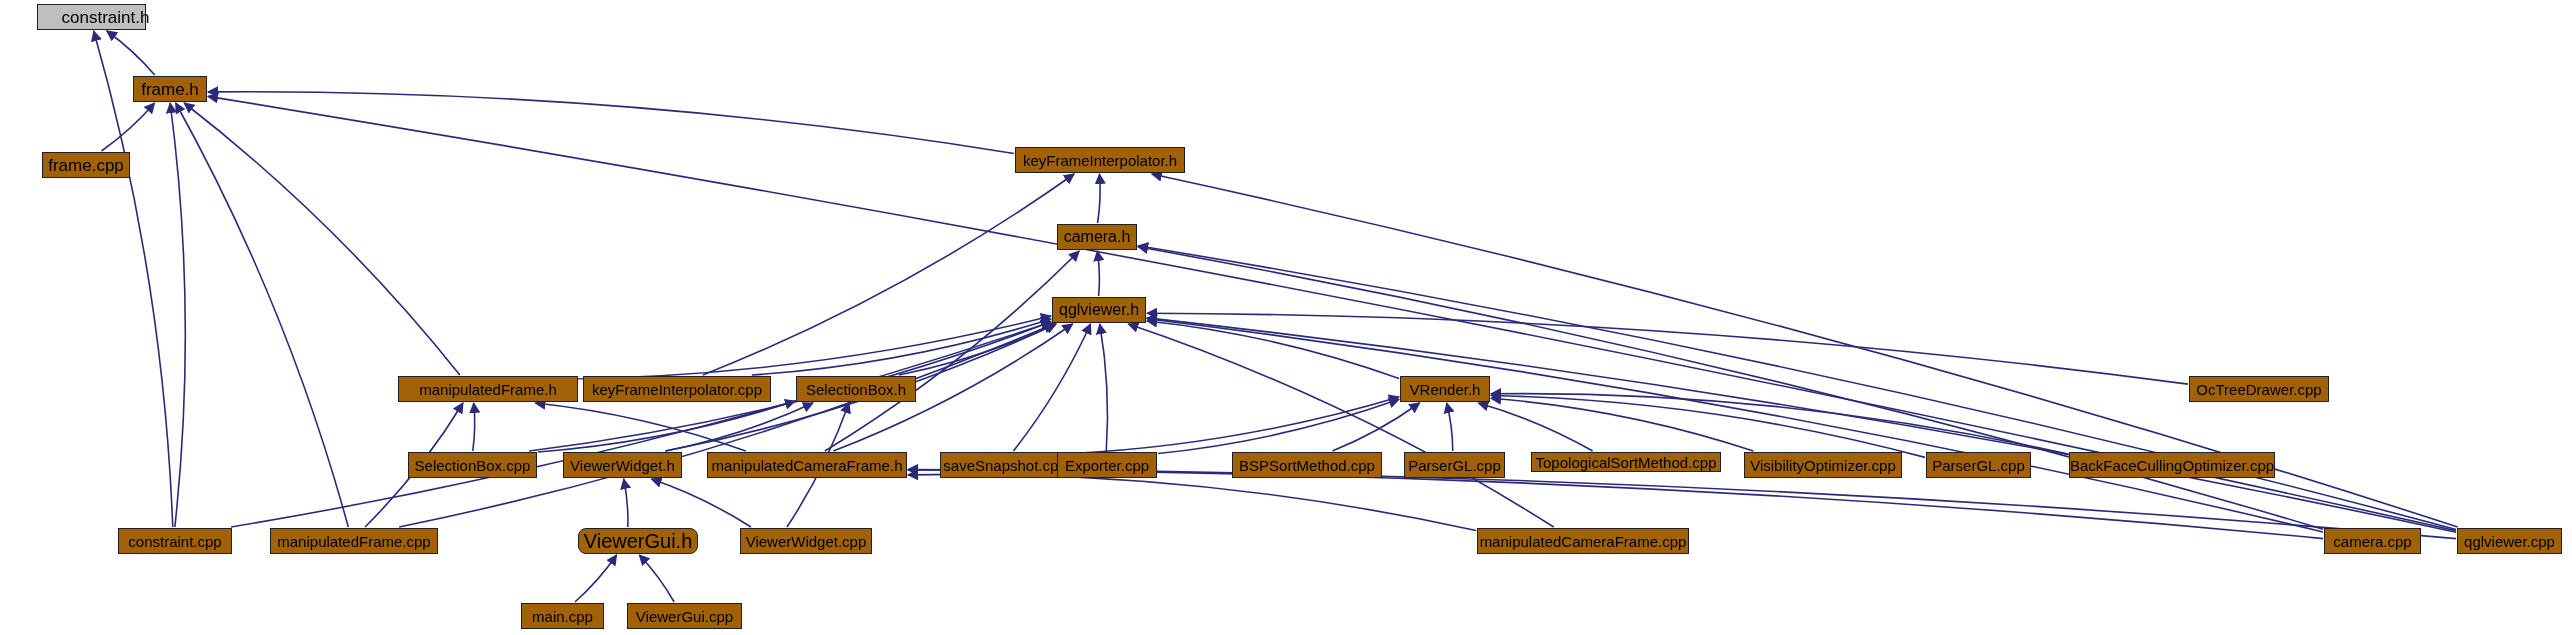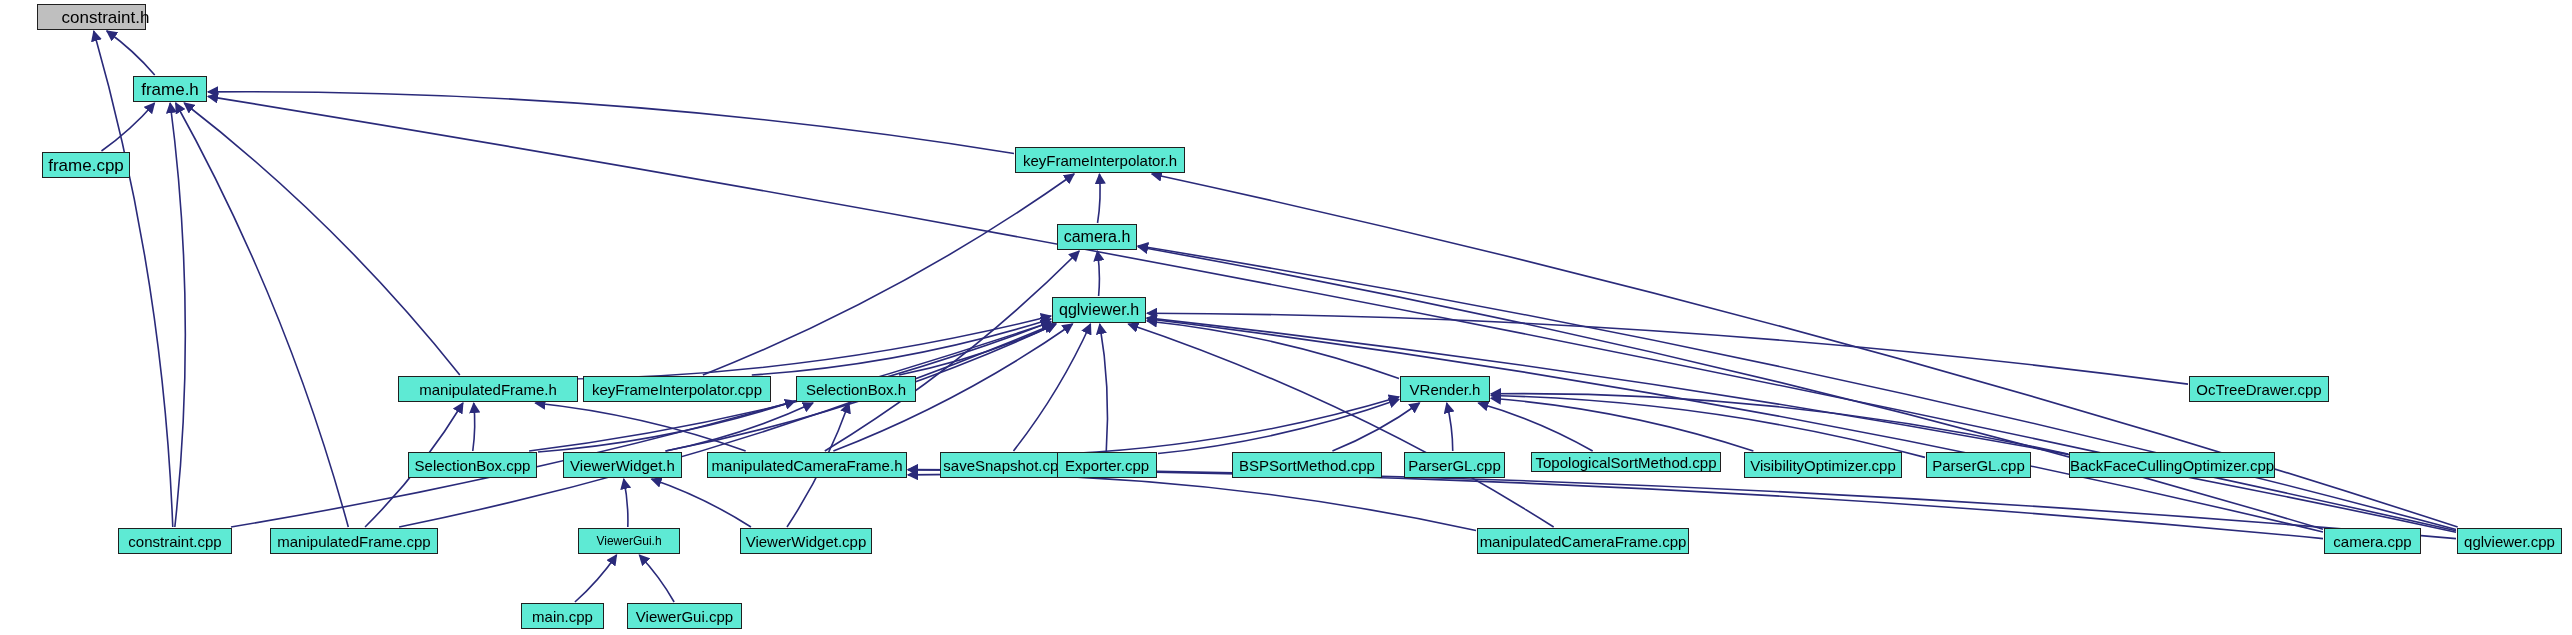--- a/index.html
+++ b/index.html
@@ -20,21 +20,21 @@
     left: 0;
     top: 0;
     width: 2572px;
     height: 635px;
     pointer-events: none;
   }
   .node {
     position: absolute;
     box-sizing: border-box;
     border: 1.5px solid #202020;
-    background: #5eead4;
+    background: #a16207;
     color: #000000;
     display: flex;
     align-items: center;
     justify-content: center;
     white-space: nowrap;
     line-height: 1;
     cursor: pointer;
   }
   .node.root {
     background: #bfbfbf;
@@ -175,21 +175,21 @@
       </div>
       <div class="node" style="left: 2069px; top: 452px; width: 206px; height: 26px; font-size: 15px;">
         <span class="label">BackFaceCullingOptimizer.cpp</span>
       </div>
       <div class="node" style="left: 118px; top: 528px; width: 114px; height: 26px; font-size: 15px;">
         <span class="label">constraint.cpp</span>
       </div>
       <div class="node" style="left: 270px; top: 528px; width: 168px; height: 26px; font-size: 15px;">
         <span class="label">manipulatedFrame.cpp</span>
       </div>
-      <div class="node" style="left: 578px; top: 528px; width: 102px; height: 26px; font-size: 12px;">
+      <div class="node" style="left: 578px; top: 528px; width: 120px; height: 26px; font-size: 20px; border-radius: 8px;">
         <span class="label">ViewerGui.h</span>
       </div>
       <div class="node" style="left: 740px; top: 528px; width: 132px; height: 26px; font-size: 15px;">
         <span class="label">ViewerWidget.cpp</span>
       </div>
       <div class="node" style="left: 1477px; top: 528px; width: 212px; height: 26px; font-size: 15px;">
         <span class="label">manipulatedCameraFrame.cpp</span>
       </div>
       <div class="node" style="left: 2324px; top: 528px; width: 97px; height: 26px; font-size: 15px;">
         <span class="label">camera.cpp</span>

